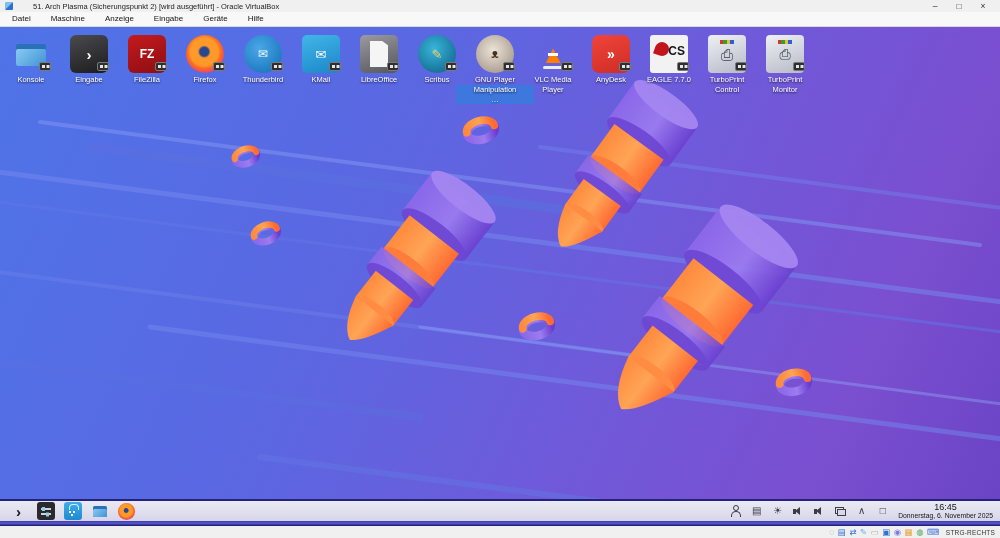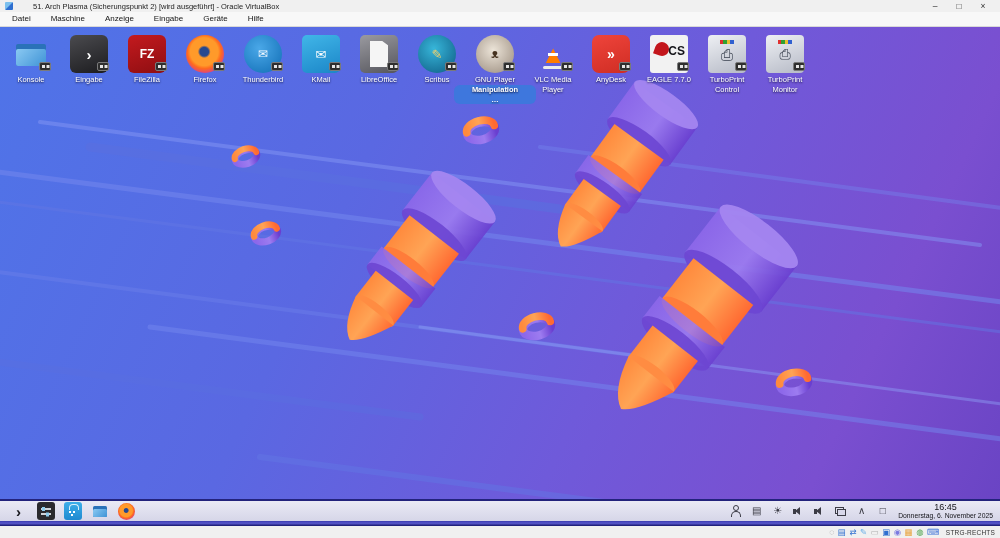--- a/index.html
+++ b/index.html
@@ -25,21 +25,21 @@
 
   
   .icon-row{position:absolute;top:8px;left:2px;display:flex;z-index:3;}
   .dicon{width:58px;display:flex;flex-direction:column;align-items:center;cursor:default;}
   .di-img{position:relative;width:38px;height:38px;display:flex;align-items:center;
     justify-content:center;border-radius:6px;}
   .di-glyph{font-size:16px;line-height:1;z-index:1;}
   .di-label{margin-top:2px;font-size:7.5px;color:#fff;text-align:center;line-height:1.3;
     text-shadow:0 1px 2px rgba(8,8,40,.85);display:flex;flex-direction:column;align-items:center;}
   .l2:empty{display:none;}
-  .l2.hl{background:#3e77dd;border-radius:6px;padding:0 18px;font-weight:bold;}
+  .l2.hl{background:#3e77dd;border-radius:1px;padding:0 18px;}
 
   .emblem{position:absolute;right:-1px;bottom:2px;width:12px;height:9px;background:#2e2e2e;
     border:1px solid #7a7a7a;border-radius:2px;z-index:2;}
   .emblem::before{content:"";position:absolute;left:1.5px;top:2px;width:3px;height:3px;
     background:#e6e6e6;box-shadow:4.5px 0 0 #e6e6e6;}
 
   
   .icon-folder::before{content:"";position:absolute;left:4px;top:9px;right:4px;bottom:7px;
     background:#2a72b8;border-radius:2px;}
   .icon-folder::after{content:"";position:absolute;left:4px;top:14px;right:4px;bottom:7px;

